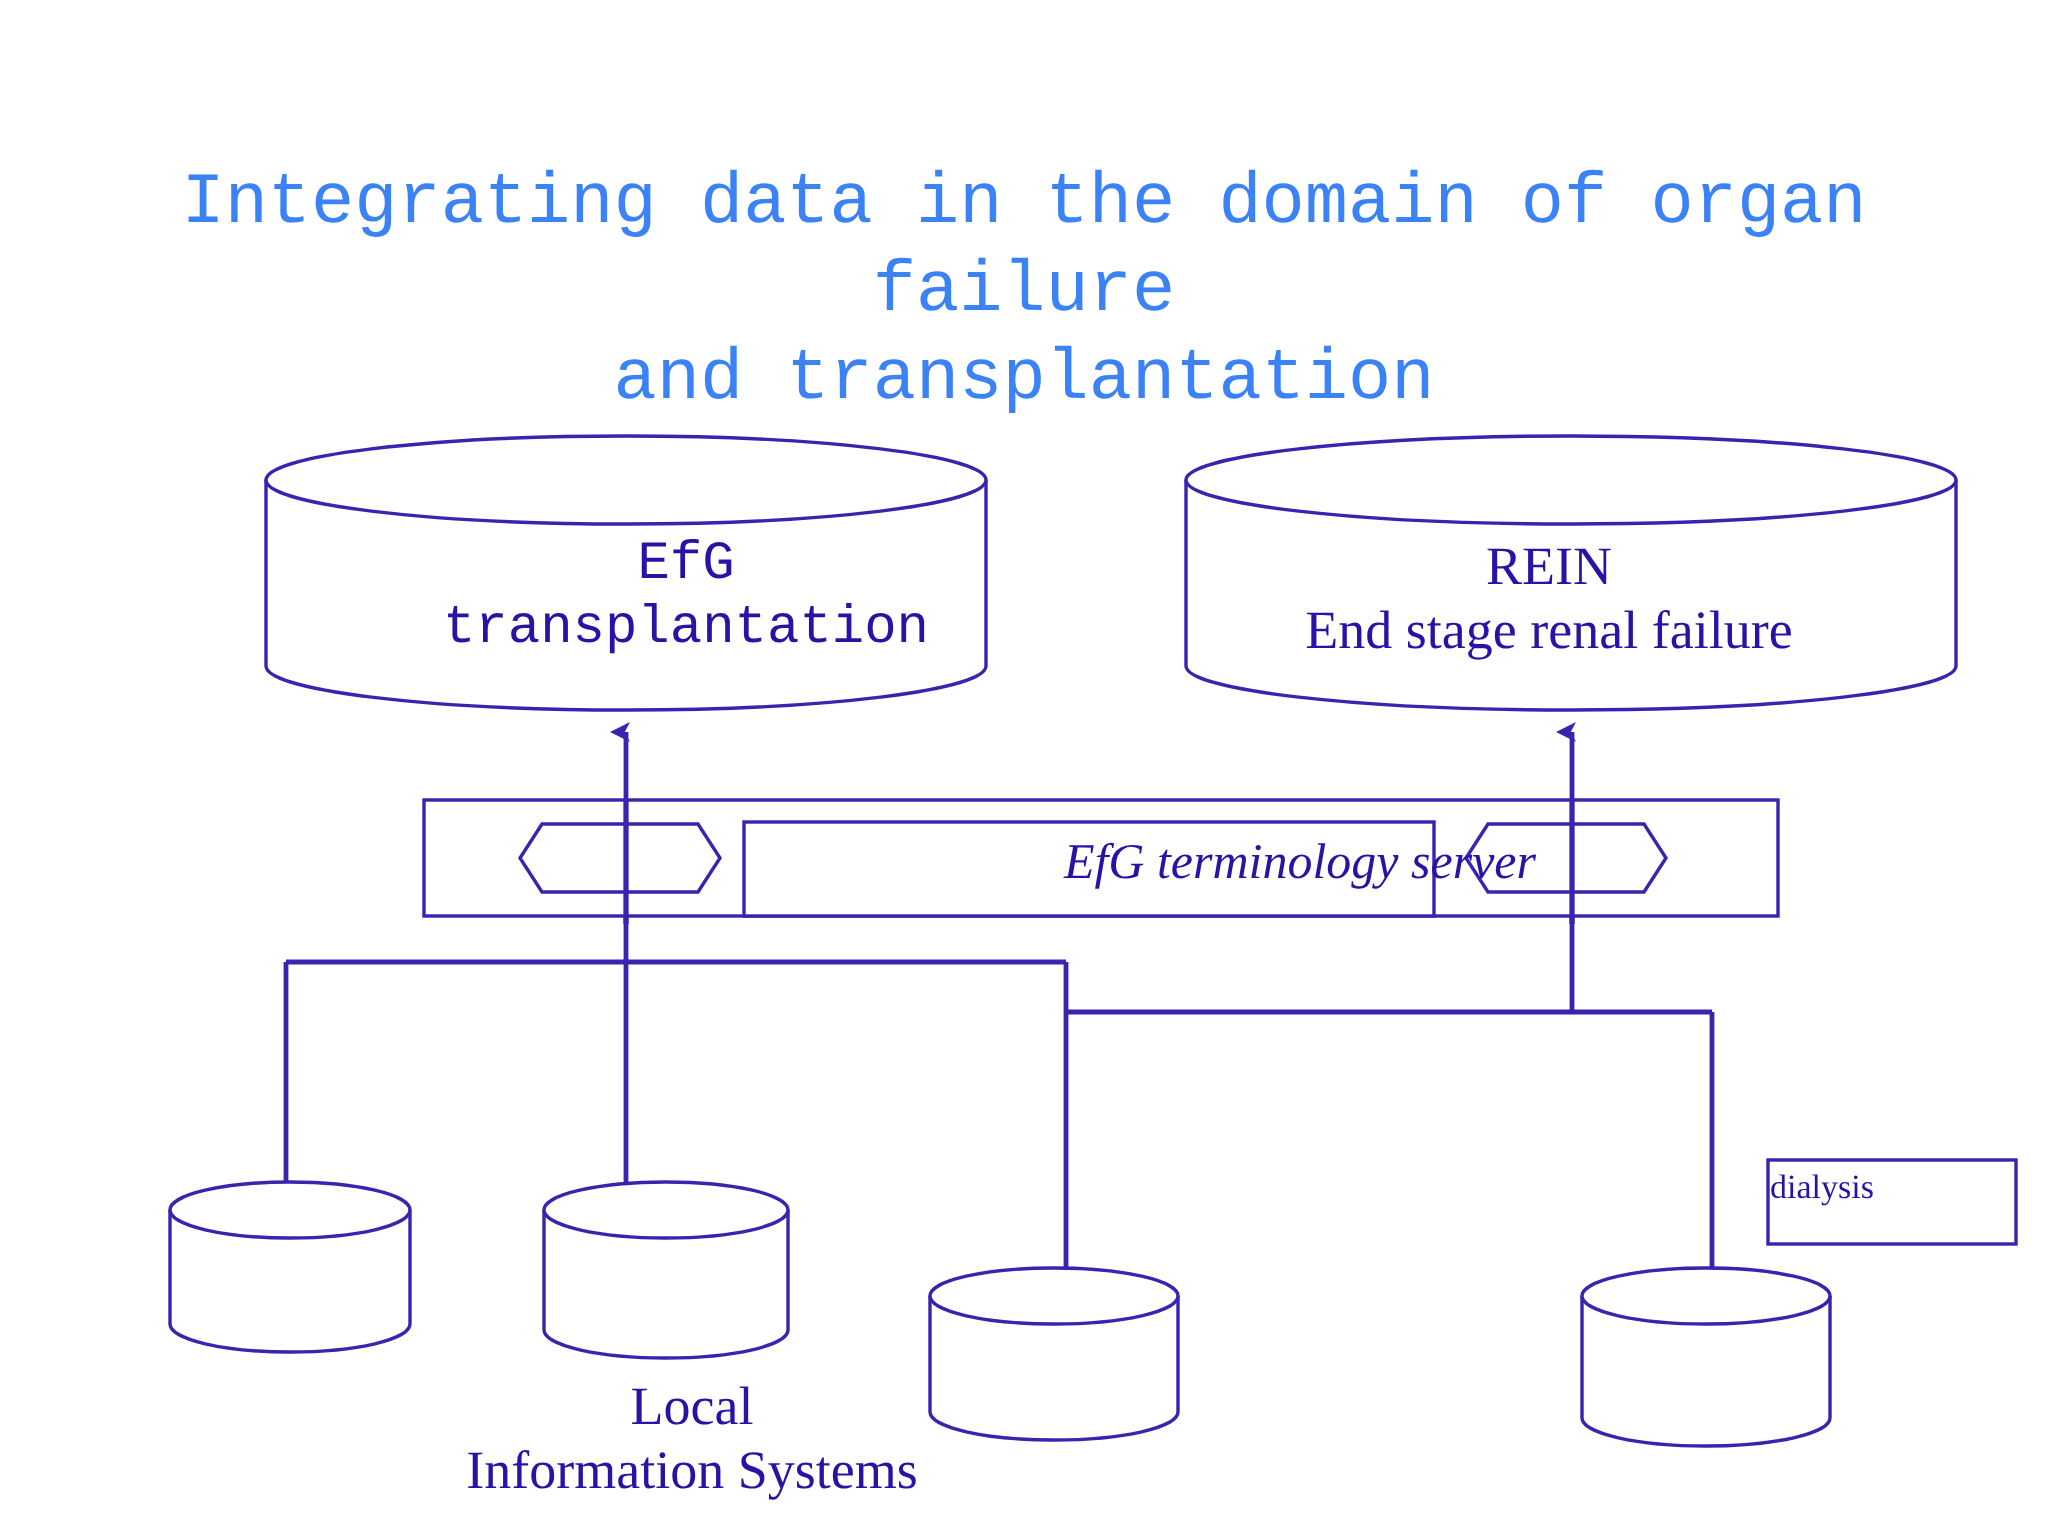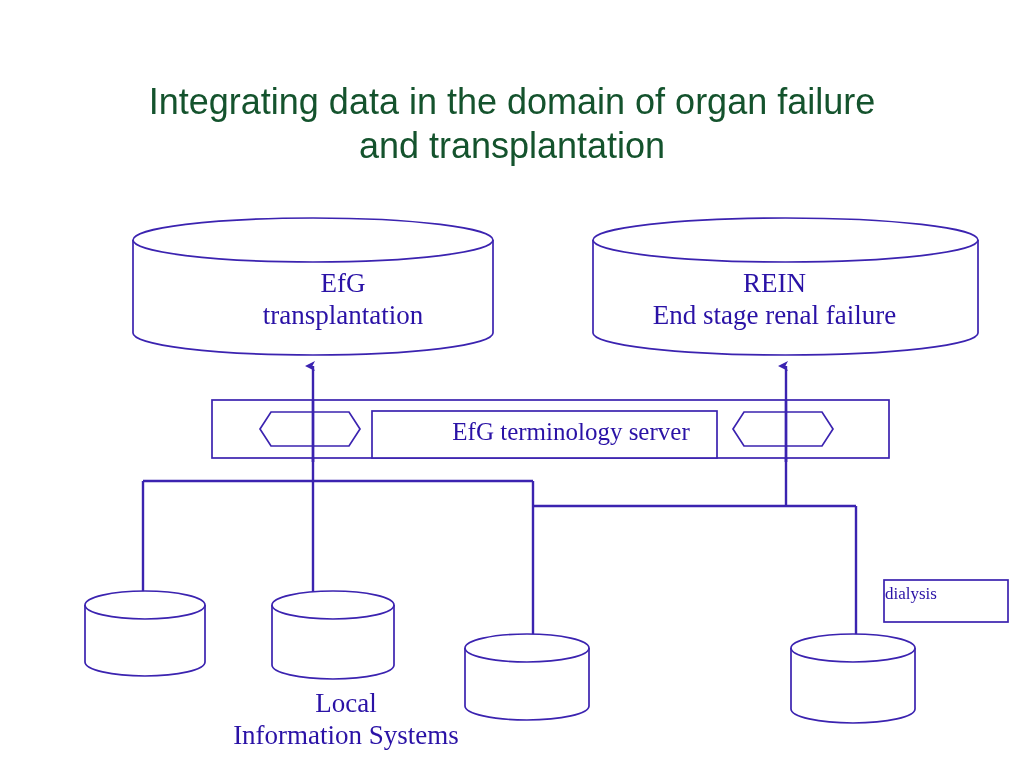--- a/index.html
+++ b/index.html
@@ -22,24 +22,24 @@
     height: 768px;
     background: #ffffff;
   }
   
   .title {
     position: absolute;
     left: 62px;
     top: 80px;
     width: 900px;
     text-align: center;
-    color: #14532d;
+    color: #3b82f6;
     font-size: 36px;
     line-height: 1.22;
-    font-family: Liberation Sans, sans-serif;
+    font-family: Liberation Mono, monospace;
     white-space: pre-line;
     letter-spacing: 0px;
   }
   
   #diagram {
     position: absolute;
     left: 0;
     top: 0;
     width: 1024px;
     height: 768px;
@@ -52,33 +52,35 @@
     text-align: center;
     line-height: 1.18;
     white-space: pre-line;
     pointer-events: none;
   }
   #label-efg {
     left: 133px;
     top: 268px;
     width: 420px;
     font-size: 27px;
+    font-family: Liberation Mono, monospace;
   }
   #label-rein {
     left: 582px;
     top: 268px;
     width: 385px;
     font-size: 27px;
   }
   #label-server {
     left: 374px;
     top: 417px;
     width: 394px;
     font-size: 25px;
-    text-align: center;
+    text-align: right;
+    font-style: italic;
   }
   #label-local {
     left: 178px;
     top: 688px;
     width: 336px;
     font-size: 27px;
   }
   #label-dialysis {
     left: 855px;
     top: 584px;

